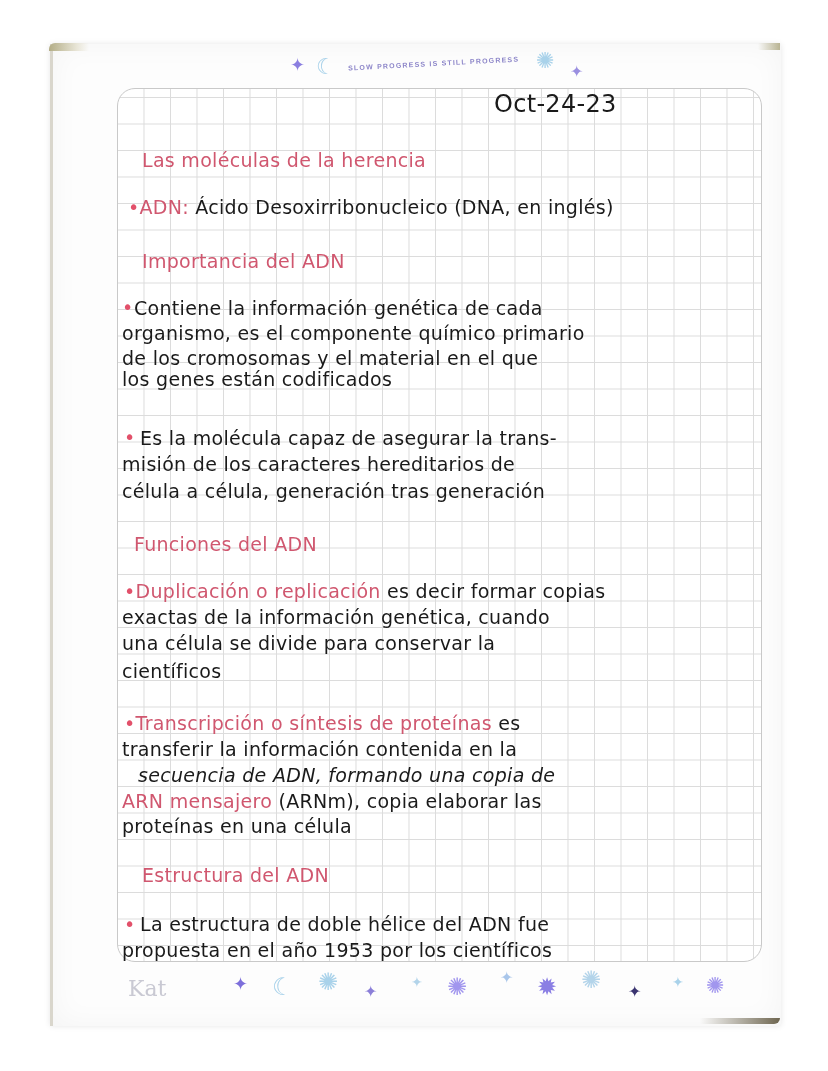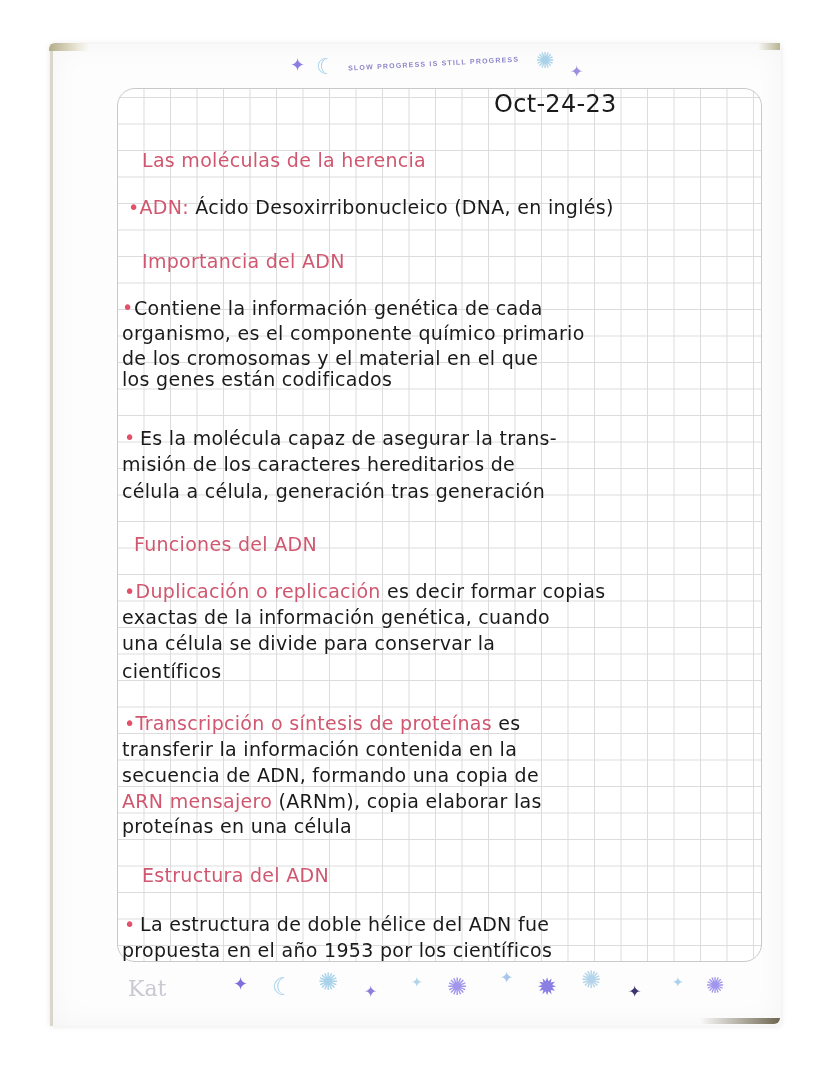--- a/index.html
+++ b/index.html
@@ -77,21 +77,21 @@
   <div class="hw" style="left:122px;top:606px;">exactas de la información genética, cuando</div>
   <div class="hw" style="left:122px;top:632px;">una célula se divide para conservar la</div>
   <div class="hw" style="left:122px;top:660px;">científicos</div>
 </div>
 
 <div>
   <div class="hw" style="left:124px;top:712px;">
     <span class="bullet">•</span><span class="pink">Transcripción o síntesis de proteínas</span><span> es</span>
   </div>
   <div class="hw" style="left:122px;top:738px;">transferir la información contenida en la</div>
-  <div class="hw" style="left:122px;top:764px;">secuencia de ADN, formando una copia de</div>
+  <div class="hw" style="left:138px;top:764px;font-style:italic;">secuencia de ADN, formando una copia de</div>
   <div class="hw" style="left:122px;top:790px;">
     <span class="pink">ARN mensajero</span>
     <span>(ARNm), copia elaborar las</span>
   </div>
   <div class="hw" style="left:122px;top:815px;">proteínas en una célula</div>
 </div>
 
 <div class="hw heading pink" style="left:142px;top:864px;">Estructura del ADN</div>
 
 <div>

